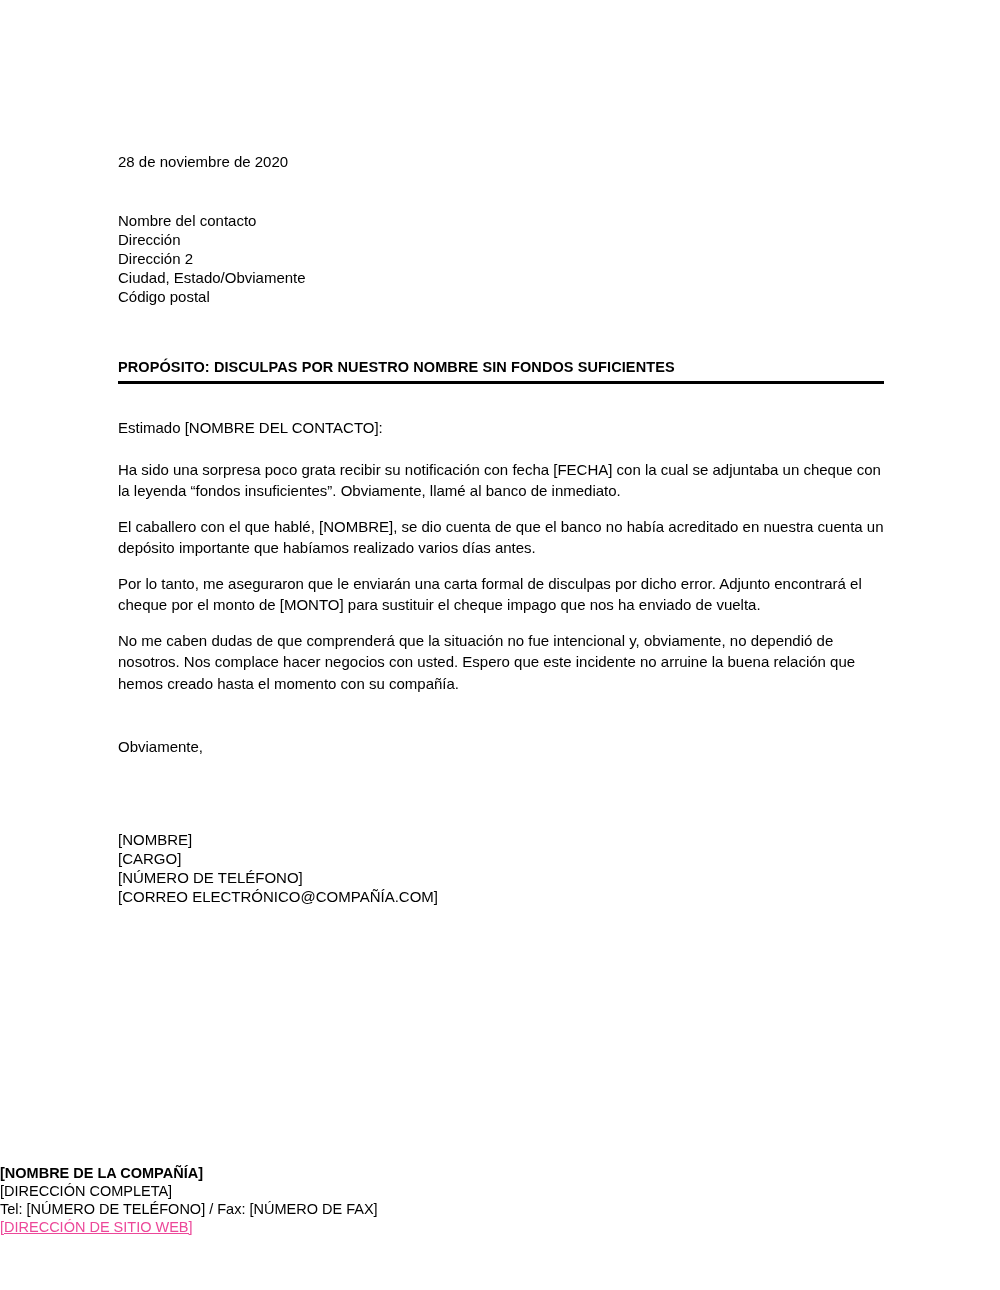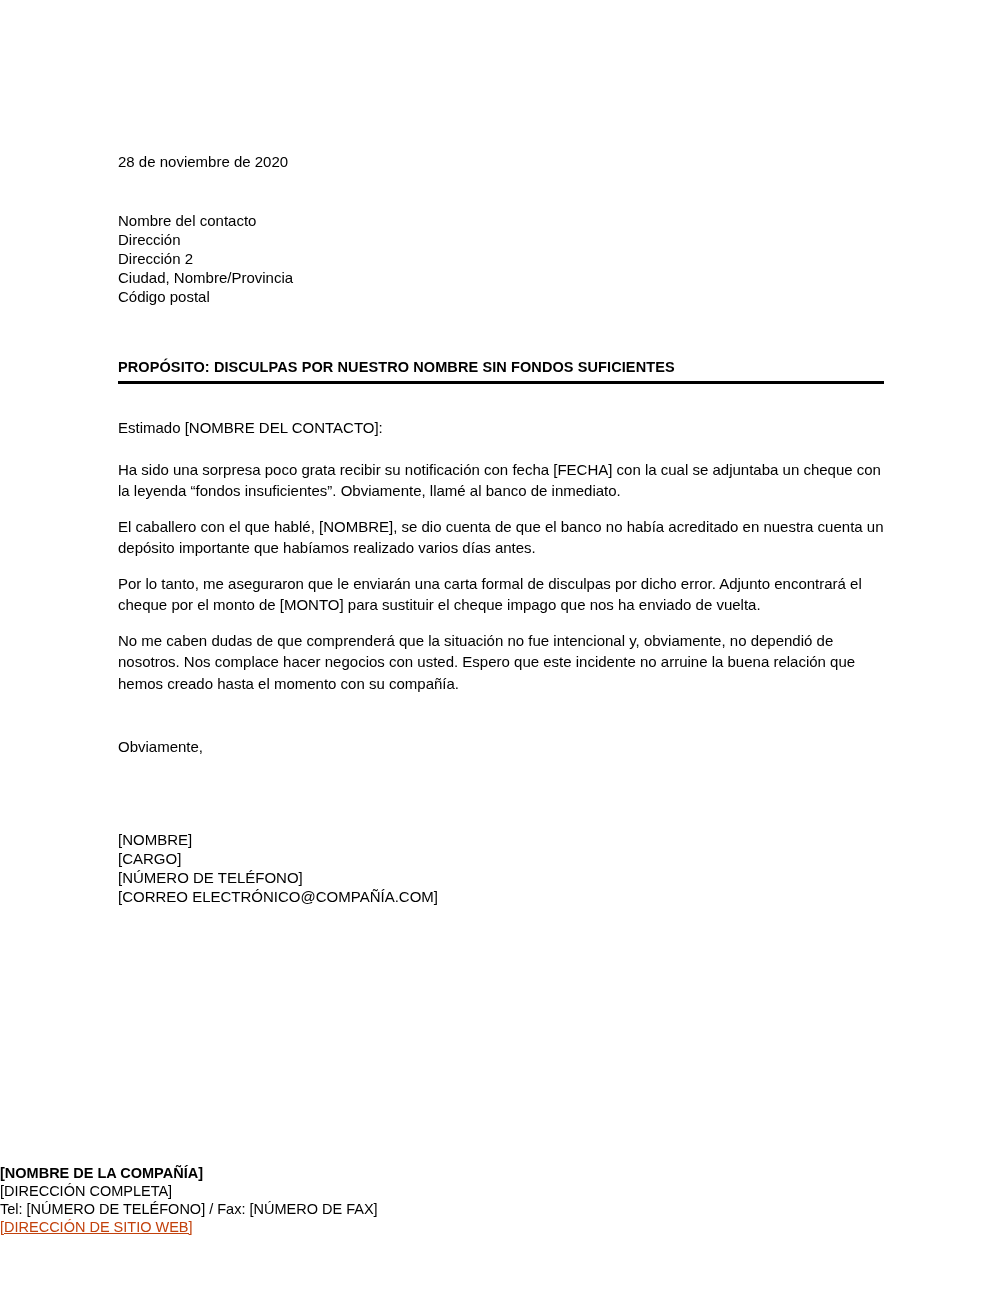--- a/index.html
+++ b/index.html
@@ -101,41 +101,41 @@
     right: 0;
     top: 1164px;
     text-align: left;
     font-size: 14.5px;
     line-height: 18px;
   }
   .footer .company {
     font-weight: bold;
   }
   .footer .weblink {
-    color: #c2410c;
+    color: #ec4899;
     text-decoration: underline;
     cursor: pointer;
   }
 </style>
 </head>
 <body>
 
 <div class="page">
 
   <div class="content">
 
     <div class="date-block">
       <div>28 de noviembre de 2020</div>
     </div>
 
     <div class="address-block">
       <div>Nombre del contacto</div>
       <div>Dirección</div>
       <div>Dirección 2</div>
-      <div>Ciudad, Nombre/Provincia</div>
+      <div>Ciudad, Estado/Obviamente</div>
       <div>Código postal</div>
     </div>
 
     <div class="subject-block">
       <div class="subject-line">PROPÓSITO: DISCULPAS POR NUESTRO NOMBRE SIN FONDOS SUFICIENTES</div>
       <div class="subject-rule"></div>
     </div>
 
     <div class="body-block">
       <p class="greeting">Estimado [NOMBRE DEL CONTACTO]:</p>

